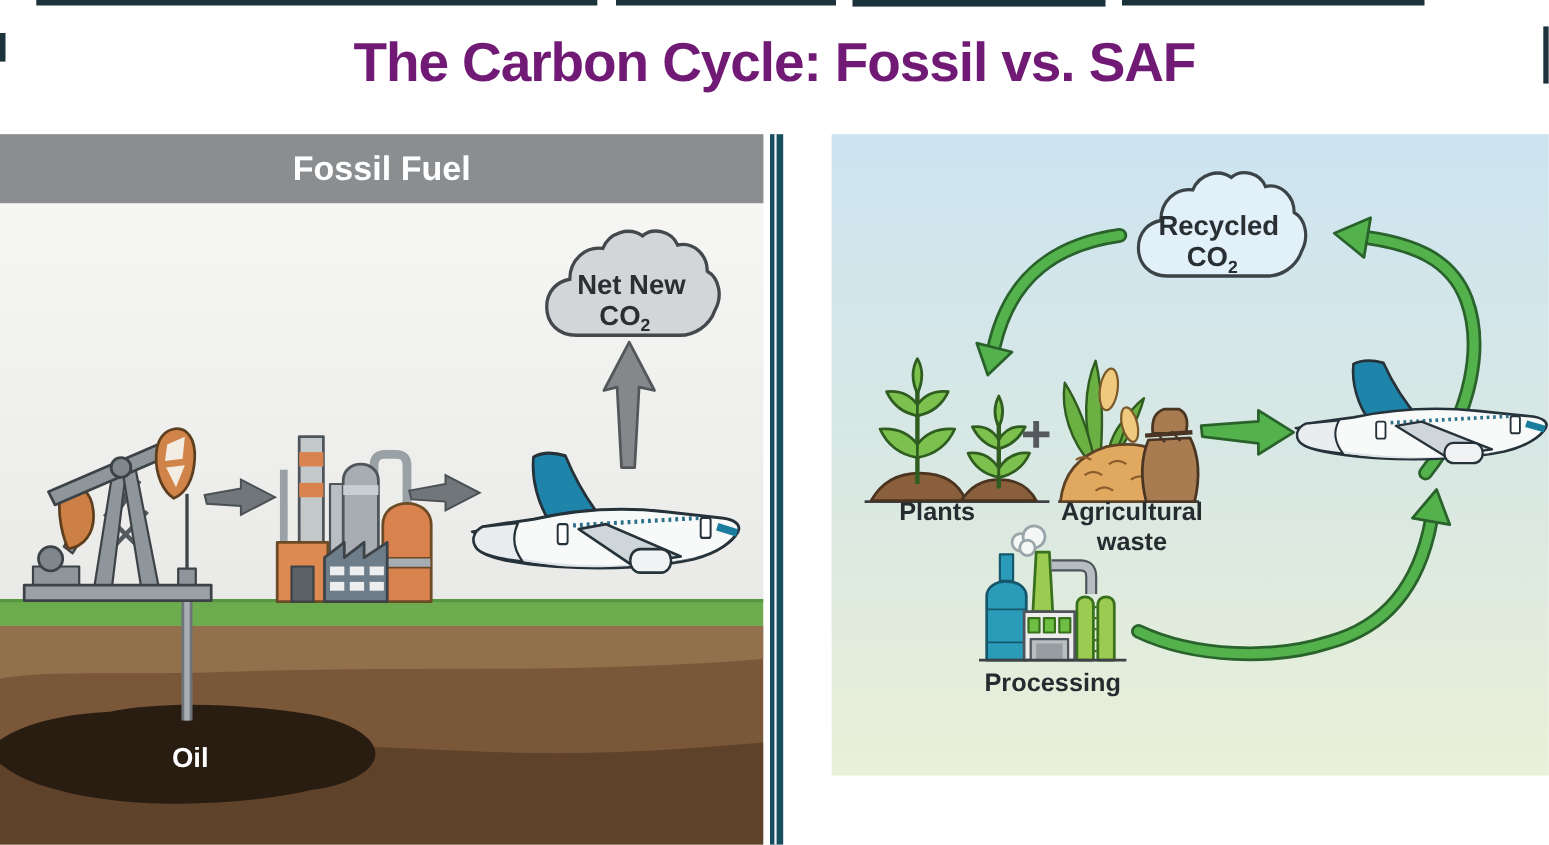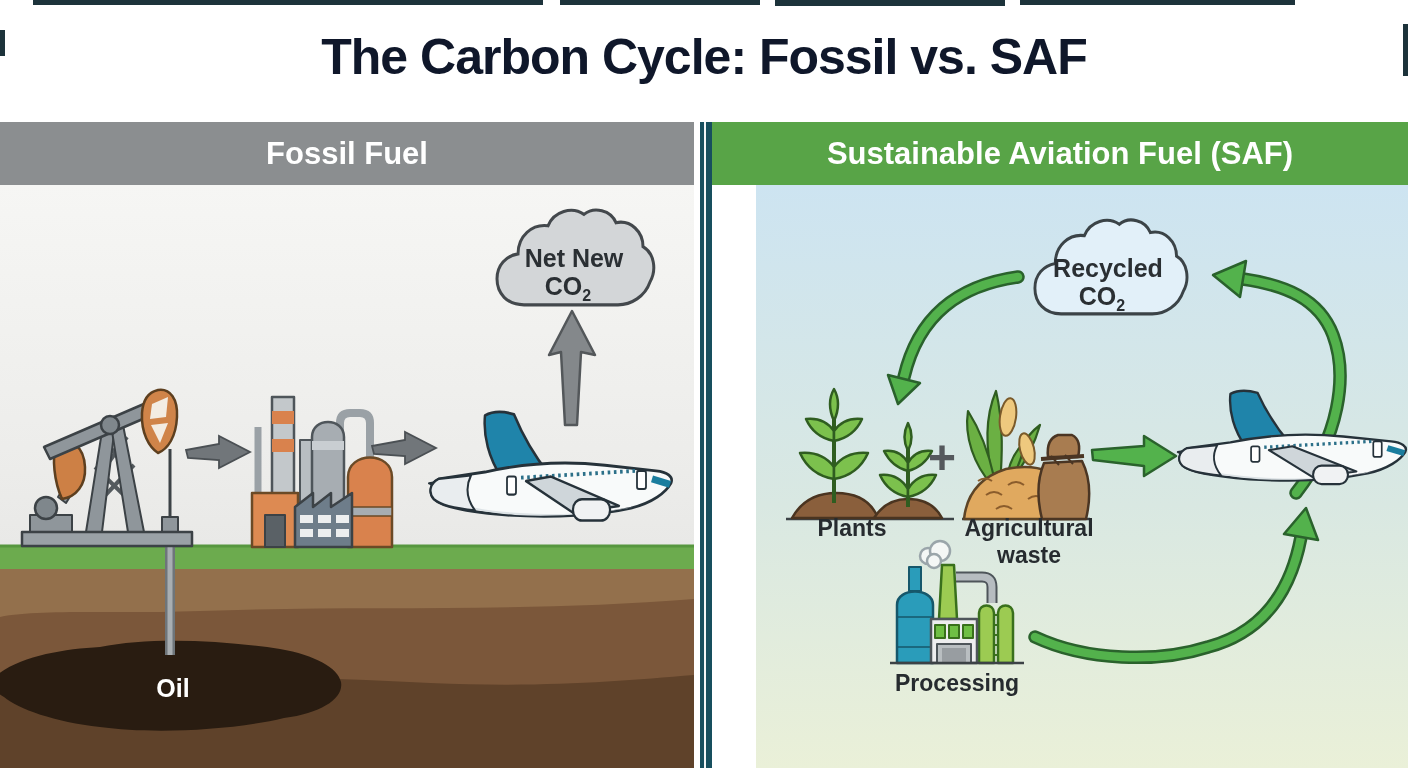--- a/index.html
+++ b/index.html
@@ -1,20 +1,20 @@
 <!DOCTYPE html>
 <html><head>
 <meta charset="utf-8">
 <style>
   html,body{margin:0;padding:0;}
   .canvas{position:relative;width:1408px;height:768px;background:#ffffff;overflow:hidden;
           font-family:"Liberation Sans",sans-serif;}
   .artifact{position:absolute;background:#1d333b;}
   .page-title{position:absolute;top:28px;left:0;width:1408px;text-align:center;
-              font-size:50px;font-weight:bold;color:#0f172a;letter-spacing:-1px;}
+              font-size:50px;font-weight:bold;color:#701a75;letter-spacing:-1px;}
   .panels{position:absolute;top:122px;left:0;width:1408px;height:646px;display:flex;}
   .panel{position:relative;height:646px;}
   .panel-fossil{width:694px;}
   .gutter{width:6px;background:#ffffff;}
   .divider{width:12px;background:#174f5e;position:relative;}
   .divider .seam{position:absolute;left:4px;top:0;width:2px;height:100%;background:#f2f6f7;}
   .panel-saf{width:696px;}
   .panel-header{height:63px;display:flex;align-items:center;justify-content:center;
                 color:#ffffff;font-size:31px;font-weight:bold;}
   .header-fossil{background:#8b8e90;}
@@ -154,23 +154,20 @@
         </svg>
       </div>
     </div>
 
     <div class="gutter"></div>
     <div class="divider">
         <div class="seam"></div>
       </div>
 
     <div class="panel panel-saf">
-      <div class="panel-header header-saf">
-        <span>Sustainable Aviation Fuel (SAF)</span>
-      </div>
       <div class="scene scene-saf">
         <svg width="696" height="583" viewBox="0 0 696 583">
 
           <g>
             <path d="M 262,92 C 205,100 163,128 148,192" fill="none" stroke="#2a622c" stroke-width="13.5" stroke-linecap="round"></path>
             <path d="M 262,92 C 205,100 163,128 148,192" fill="none" stroke="#53b24c" stroke-width="8.5" stroke-linecap="round"></path>
             <polygon points="142,219 164,198 132,190" fill="#53b24c" stroke="#2a622c" stroke-width="2.5" stroke-linejoin="round"></polygon>
           </g>
 
           <g>

